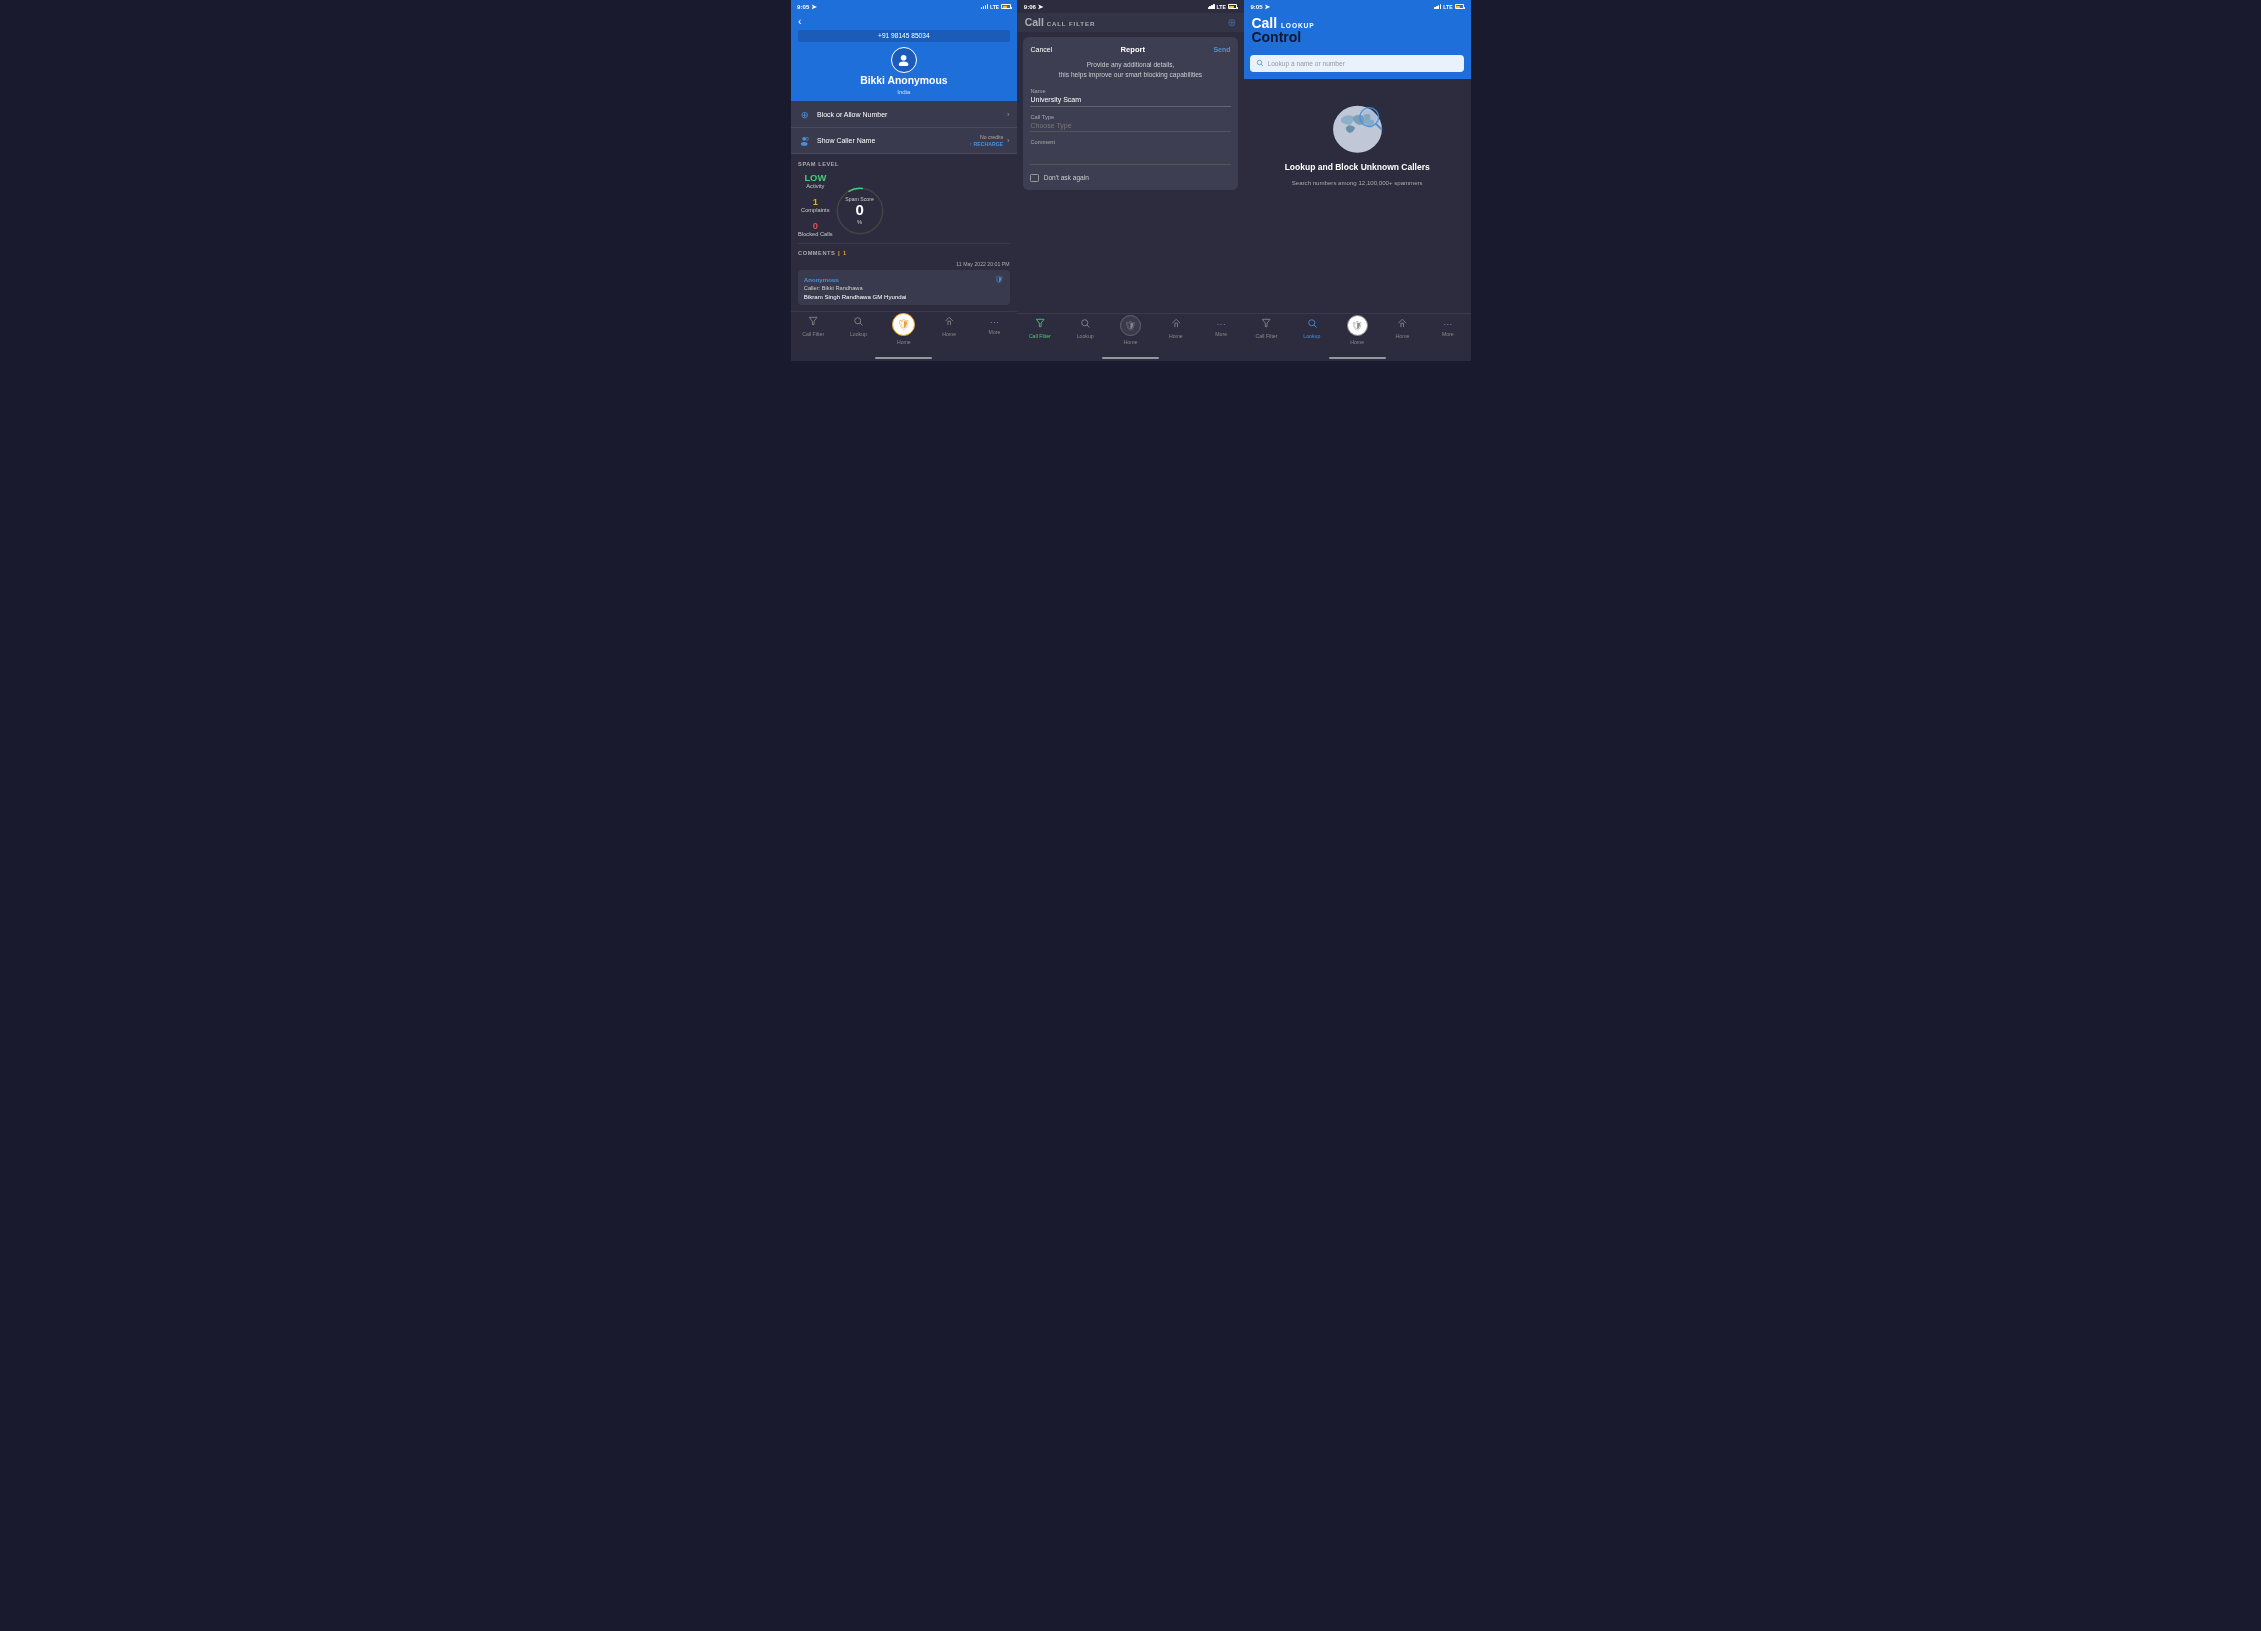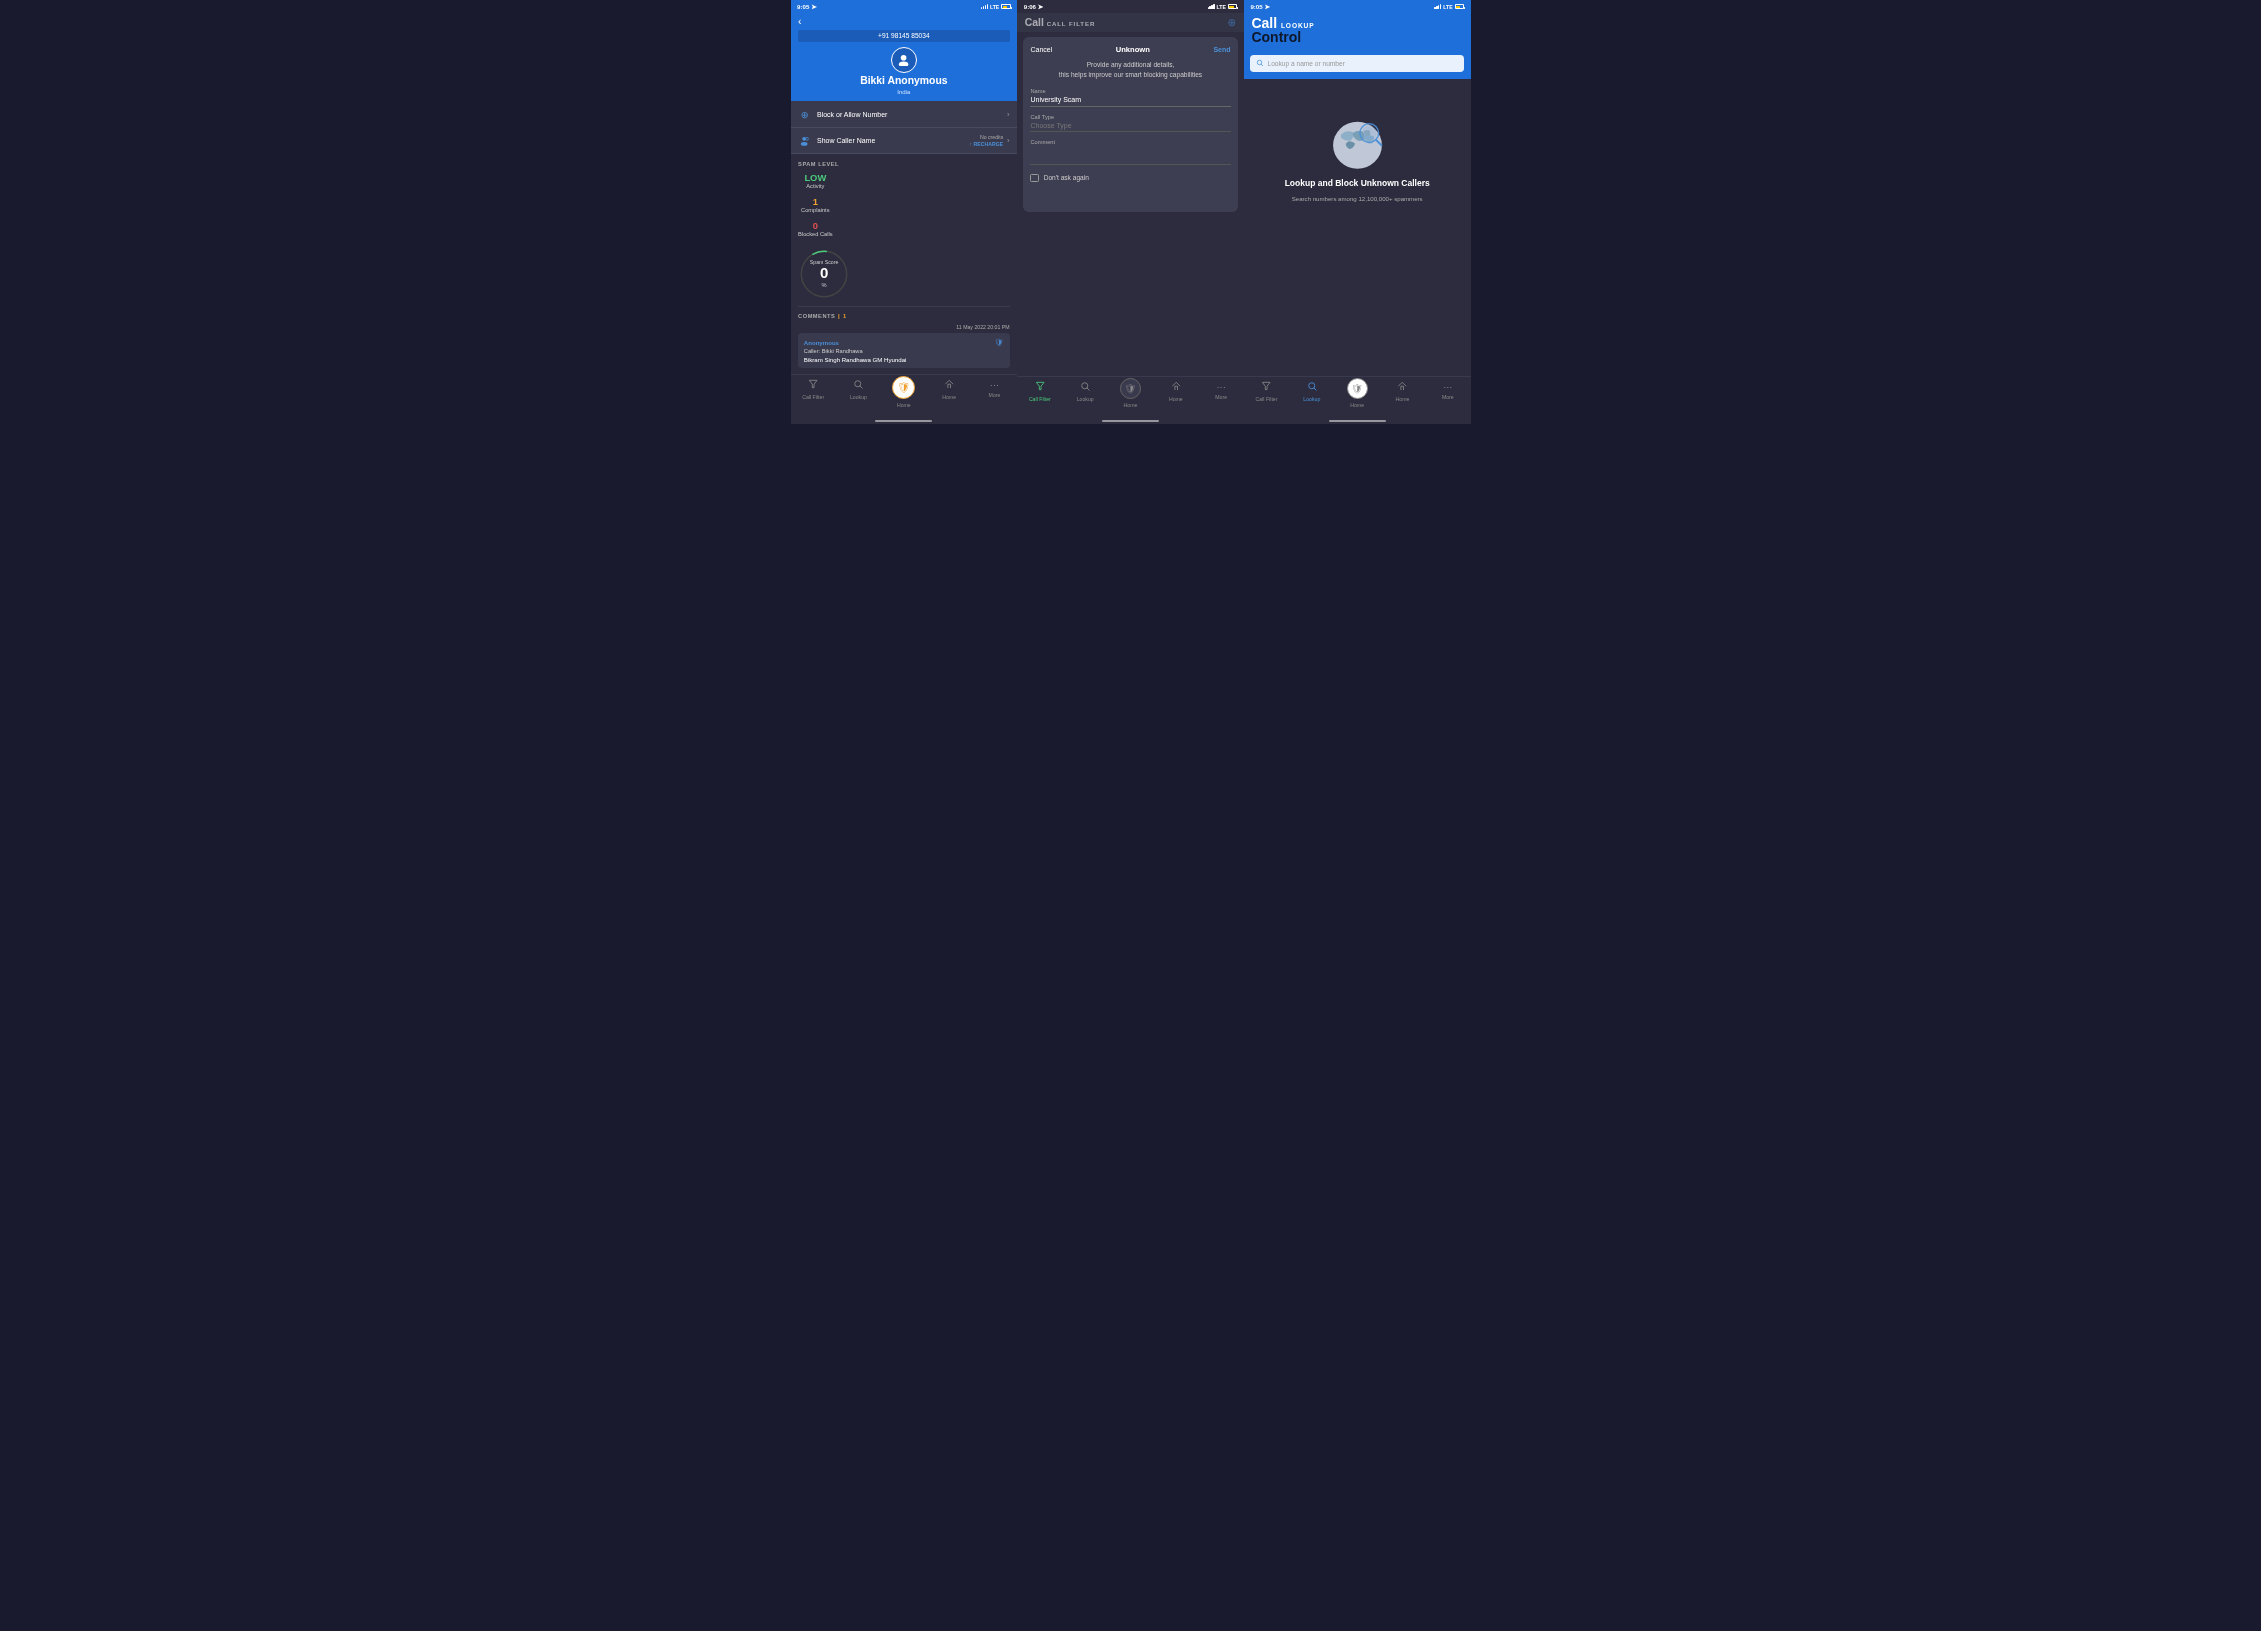--- a/index.html
+++ b/index.html
@@ -133,23 +133,22 @@
     .spam-section { padding: 6.6px 7.6px; }
     .spam-title {
       color: #aaa;
       font-size: 5.7px;
       font-weight: 700;
       letter-spacing: 0.5px;
       margin-bottom: 5.7px;
     }
     .spam-content {
       display: flex;
-      align-items: flex-start;
-      gap: 11px;
-      flex-direction: column;
+      align-items: flex-end;
+      gap: 1px;
     }
     .spam-stats { display: flex; flex-direction: column; gap: 6.6px; }
     .spam-stat { display: flex; flex-direction: column; align-items: center; }
     .spam-level-text { color: #4cc97a; font-size: 9.4px; font-weight: 700; }
     .spam-label { color: #ccc; font-size: 5.7px; }
     .spam-num-orange { color: #f0a030; font-size: 9.4px; font-weight: 700; }
     .spam-num-red { color: #e05050; font-size: 9.4px; font-weight: 700; }
 
     .comments-section { padding: 5.7px 7.6px; }
     .comments-title {
@@ -503,21 +502,21 @@
       <div style="display:flex;align-items:baseline;gap:2.8px;">
         <span style="color:#fff;font-size:10.4px;font-weight:900;">Call</span>
         <span style="color:#fff;font-size:6.1px;letter-spacing:0.9px;text-transform:uppercase;font-weight:600;">CALL FILTER</span>
       </div>
       <span style="color:#4a90d9;font-size:10.4px;">⊕</span>
     </div>
 
     <div class="modal-overlay">
       <div class="modal-top-bar">
         <span class="modal-cancel">Cancel</span>
-        <span class="modal-title">Unknown</span>
+        <span class="modal-title">Report</span>
         <span class="modal-send">Send</span>
       </div>
 
       <div class="modal-description">
         Provide any additional details,<br>this helps improve our smart blocking capabilities
       </div>
 
       <div class="modal-field">
         <div class="modal-field-label">Name</div>
         <div class="modal-field-value">University Scam</div>

